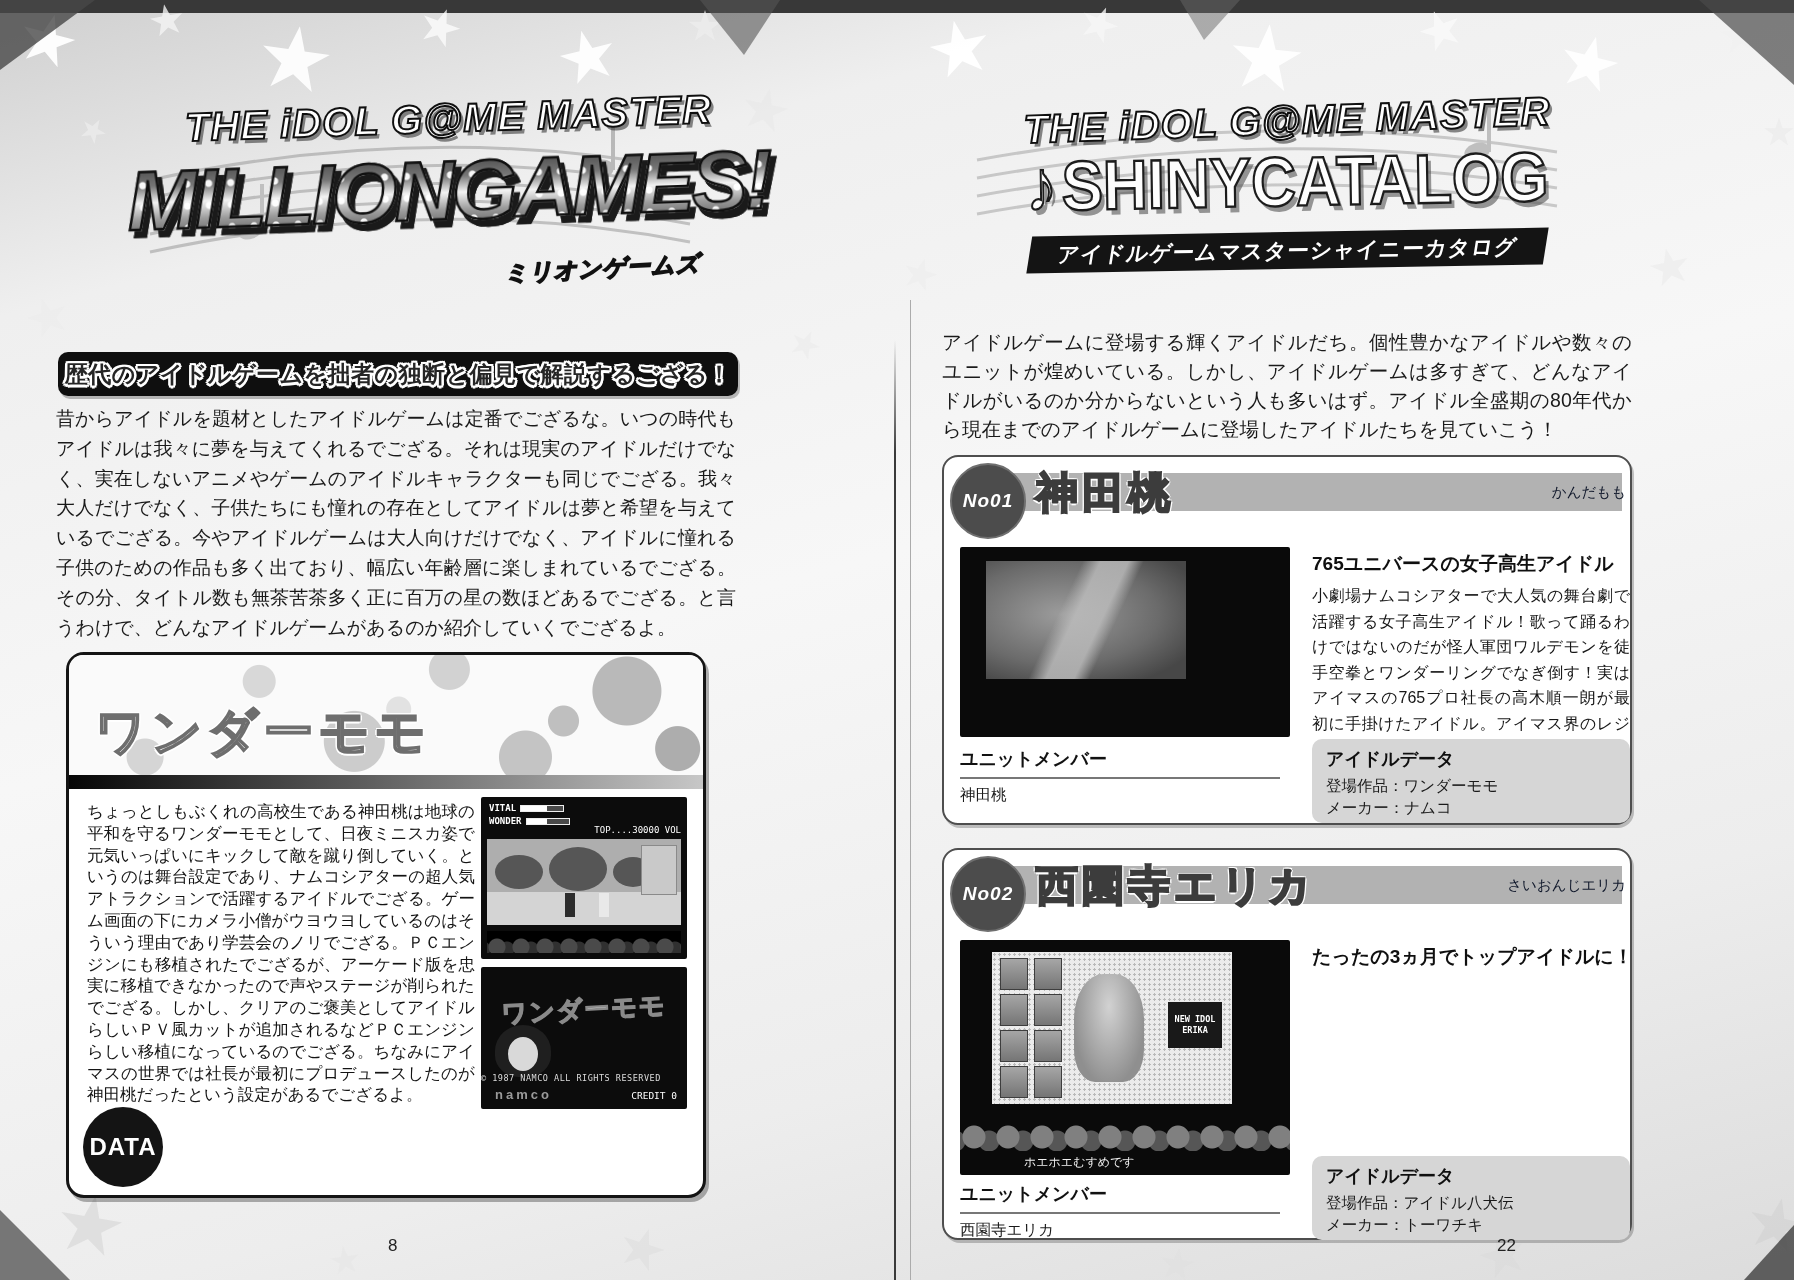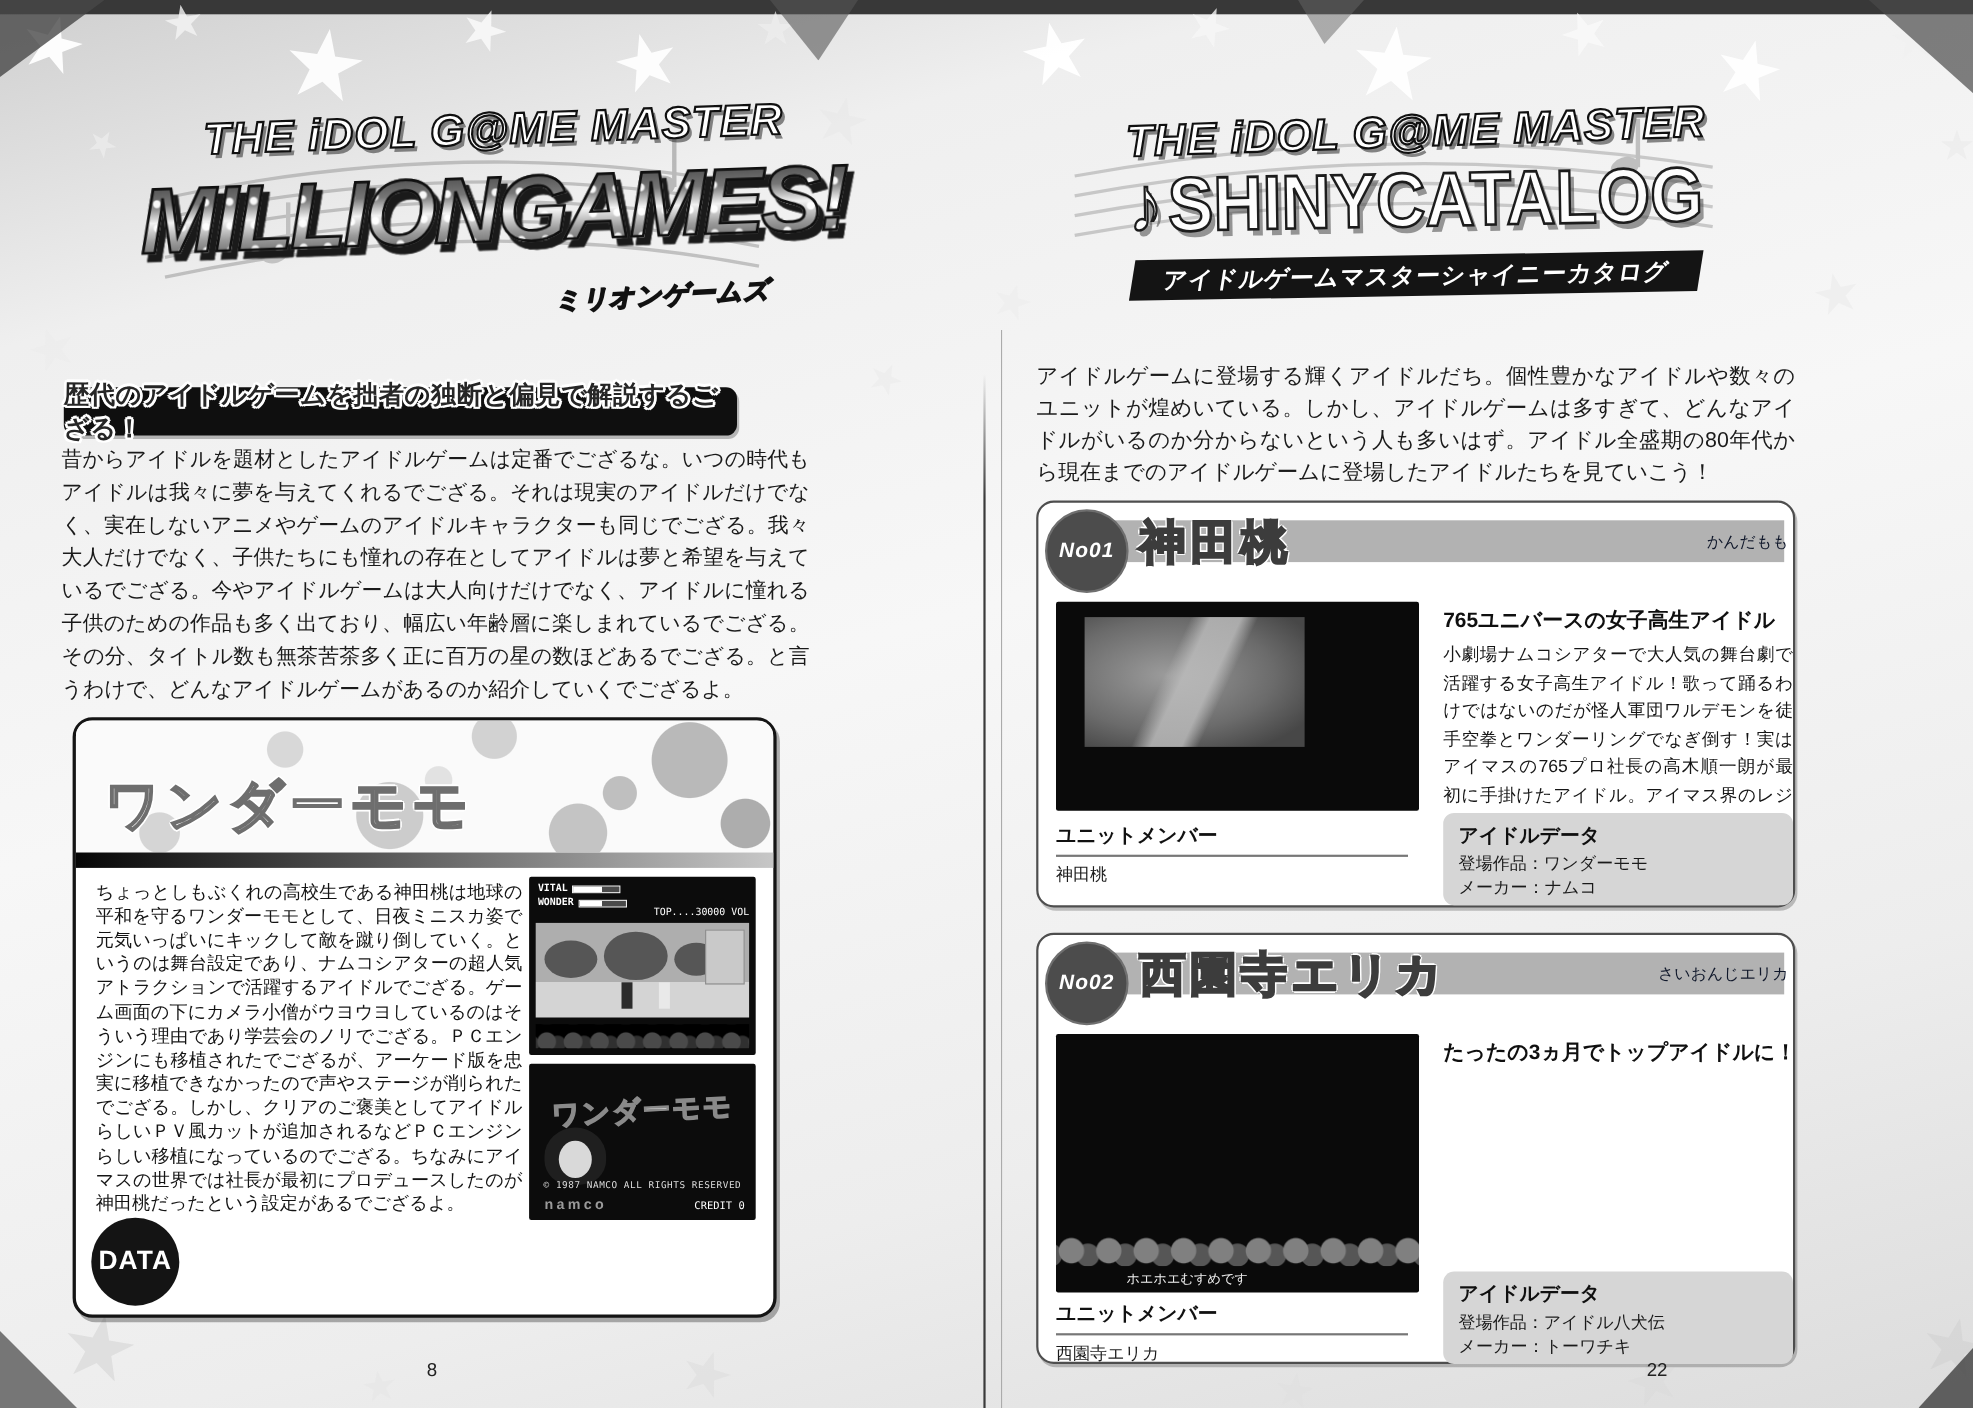--- a/index.html
+++ b/index.html
@@ -66,21 +66,21 @@
   .shiny-note{font-size:64px;-webkit-text-stroke:2px #1c1c1c;margin-right:4px;}
   .shiny-sub-wrap{position:absolute;left:45px;width:690px;top:232px;text-align:center;}
   .shiny-sub{
     display:inline-block;background:#141414;color:#fff;
     transform:skewX(-10deg) rotate(-1deg);
     padding:4px 28px;font:700 21.5px "Liberation Sans",sans-serif;letter-spacing:1px;
   }
   
   .halo-w{text-shadow:2.5px 0 0 #fff,-2.5px 0 0 #fff,0 2.5px 0 #fff,0 -2.5px 0 #fff,1.8px 1.8px 0 #fff,-1.8px 1.8px 0 #fff,1.8px -1.8px 0 #fff,-1.8px -1.8px 0 #fff;}
   .headline-bar{
-    position:absolute;left:58px;top:352px;width:612px;height:44px;
+    position:absolute;left:58px;top:352px;width:680px;height:44px;
     background:#0f0f0f;border-radius:10px;display:flex;align-items:center;justify-content:center;
     box-shadow:2px 3px 0 rgba(0,0,0,.25);
   }
   .headline-bar span{
     font:900 23px "Liberation Sans",sans-serif;color:#262626;letter-spacing:.5px;
   }
   .intro{
     position:absolute;margin:0;text-align:justify;
     font:500 19px/29.8px "Liberation Sans",sans-serif;color:#1a1a1a;
   }
@@ -147,21 +147,21 @@
     radial-gradient(circle at 8px 14px,#303030 7px,transparent 8px) 12px 4px/24px 24px repeat-x,#000;}
   .shot-title{left:412px;top:312px;width:206px;height:142px;}
   .ttl-logo{
     position:absolute;left:0;right:0;top:26px;text-align:center;
     font:700 25px "Liberation Sans",sans-serif;color:#fff;-webkit-text-stroke:1.4px #8a8a8a;
     letter-spacing:2px;transform:rotate(-3deg);
   }
   .face{position:absolute;left:14px;bottom:32px;width:56px;height:52px;}
   .hair{position:absolute;left:0;top:0;width:56px;height:52px;background:#1f1f1f;border-radius:50% 50% 42% 42%;}
   .skin{position:absolute;left:13px;top:12px;width:30px;height:34px;background:#d9d9d9;border-radius:50%;}
-  .ttl-copy{position:absolute;left:0;right:0;bottom:26px;text-align:center;
+  .ttl-copy{position:absolute;left:0;right:0;bottom:26px;text-align:left;
     font:8.5px "DejaVu Sans Mono",monospace;color:#ddd;letter-spacing:.5px;}
   .ttl-foot{position:absolute;left:14px;right:10px;bottom:7px;display:flex;justify-content:space-between;align-items:baseline;}
   .namco{font:700 13px "Liberation Sans",sans-serif;color:#9a9a9a;letter-spacing:3px;}
   .credit{font:9.5px "DejaVu Sans Mono",monospace;color:#fff;}
   
   .data-badge{
     position:absolute;left:14px;top:452px;width:80px;height:80px;border-radius:50%;
     background:#141414;color:#fff;display:flex;align-items:center;justify-content:center;
     font:700 24px "Liberation Sans",sans-serif;letter-spacing:1px;z-index:2;
   }
@@ -390,20 +390,32 @@
         <div class="idol-data-line">メーカー：ナムコ</div>
       </div>
     </section>
 
     <section class="idol-card card2">
       <div class="card-bar"></div>
       <div class="card-circle">No02</div>
       <div class="card-name halo-w">西園寺エリカ</div>
       <div class="card-kana">さいおんじエリカ</div>
       <div class="card-shot">
+        <div class="stage">
+          <div class="tile" style="left:8px;top:6px"></div>
+          <div class="tile" style="left:42px;top:6px"></div>
+          <div class="tile" style="left:8px;top:42px"></div>
+          <div class="tile" style="left:42px;top:42px"></div>
+          <div class="tile" style="left:8px;top:78px"></div>
+          <div class="tile" style="left:42px;top:78px"></div>
+          <div class="tile" style="left:8px;top:114px"></div>
+          <div class="tile" style="left:42px;top:114px"></div>
+          <div class="idol-blob"></div>
+          <div class="sign">NEW IDOL ERIKA</div>
+        </div>
         <div class="crowd2"></div>
         <div class="shot-cap2">ホエホエむすめです</div>
       </div>
       <h3 class="card-heading">たったの3ヵ月でトップアイドルに！</h3>
       <div class="unit-label">ユニットメンバー</div>
       <div class="unit-line"></div>
       <div class="unit-value">西園寺エリカ</div>
       <div class="idol-data">
         <div class="idol-data-label">アイドルデータ</div>
         <div class="idol-data-line">登場作品：アイドル八犬伝</div>

